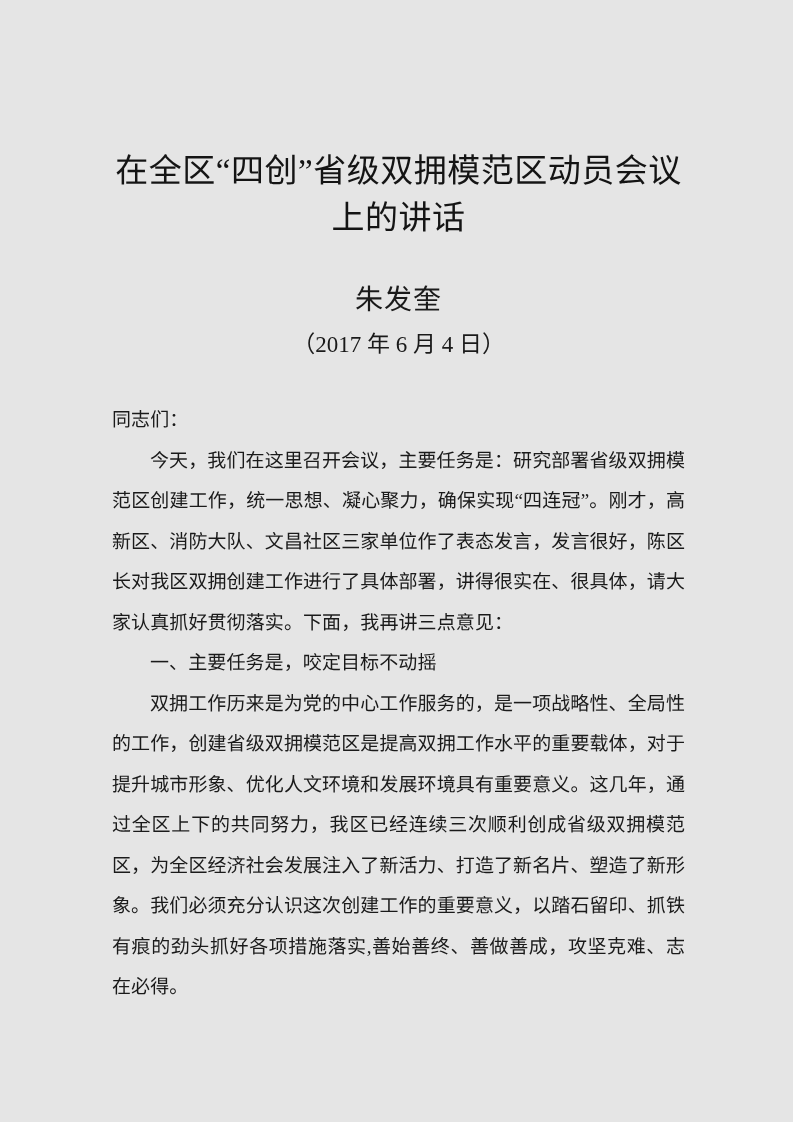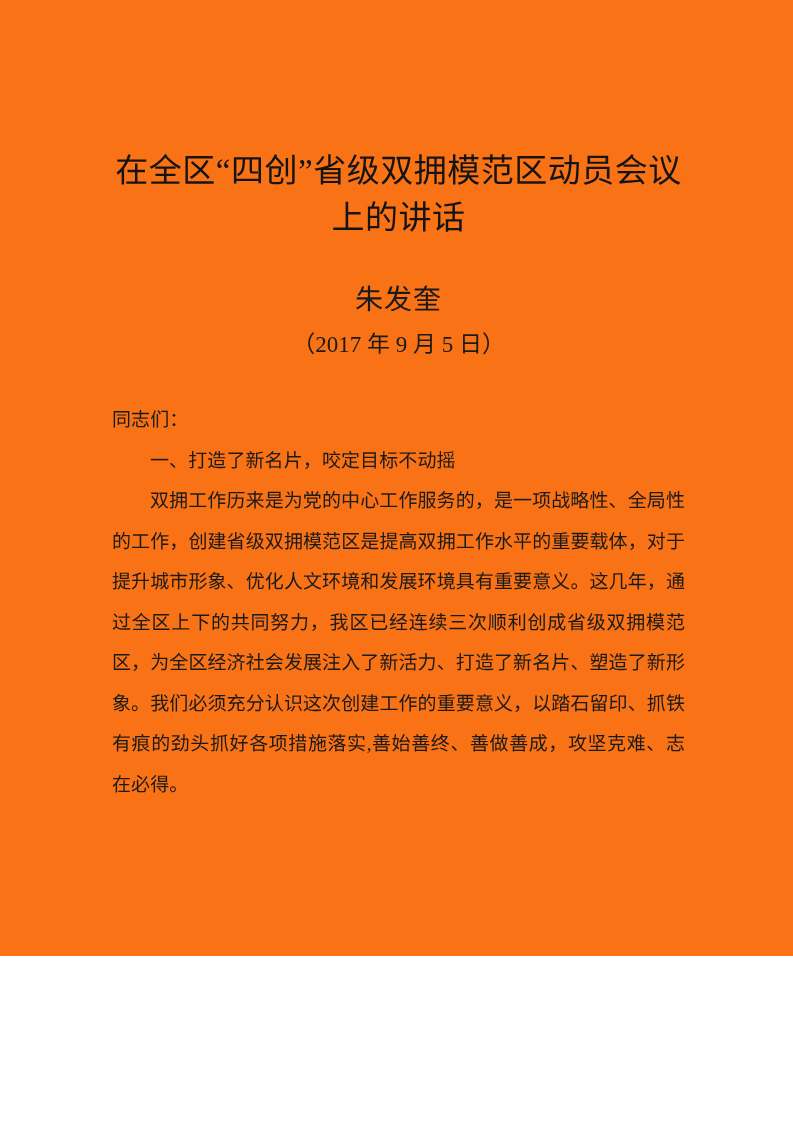--- a/index.html
+++ b/index.html
@@ -4,22 +4,22 @@
 <title>Document</title>
 <style>
   html, body {
     margin: 0;
     padding: 0;
     background: #ffffff;
   }
   .page {
     position: relative;
     width: 793px;
-    height: 956px;
-    background: #f97316;
+    height: 1122px;
+    background: #e5e5e5;
     overflow: hidden;
     margin: 0 auto;
     font-family: "Liberation Serif", "DejaVu Serif", serif;
     color: #1a1a1a;
     -webkit-font-smoothing: antialiased;
   }
 
   .content {
     position: absolute;
     left: 112px;
@@ -84,26 +84,27 @@
 
 <div class="page">
   <div class="content">
 
     <h1 class="doc-title">
       <span>在全区“四创”省级双拥模范区动员会议上的</span><span>讲话</span>
     </h1>
 
     <p class="byline">朱发奎</p>
 
-    <p class="dateline">（2017 年 9 月 5 日）</p>
+    <p class="dateline">（2017 年 6 月 4 日）</p>
 
     <div class="body-block">
 
       <p class="para salutation">同志们：</p>
 
+      <p class="para indent">今天，我们在这里召开会议，主要任务是：研究部署省级双拥模范区创建工作，统一思想、凝心聚力，确保实现“四连冠”。刚才，高新区、消防大队、文昌社区三家单位作了表态发言，发言很好，陈区长对我区双拥创建工作进行了具体部署，讲得很实在、很具体，请大家认真抓好贯彻落实。下面，我再讲三点意见：</p>
 
-      <p class="para indent">一、打造了新名片，咬定目标不动摇</p>
+      <p class="para indent">一、主要任务是，咬定目标不动摇</p>
 
       <p class="para indent">双拥工作历来是为党的中心工作服务的，是一项战略性、全局性的工作，创建省级双拥模范区是提高双拥工作水平的重要载体，对于提升城市形象、优化人文环境和发展环境具有重要意义。这几年，通过全区上下的共同努力，我区已经连续三次顺利创成省级双拥模范区，为全区经济社会发展注入了新活力、打造了新名片、塑造了新形象。我们必须充分认识这次创建工作的重要意义，以踏石留印、抓铁有痕的劲头抓好各项措施落实,善始善终、善做善成，攻坚克难、志在必得。</p>
 
     </div>
   </div>
 </div>
 
 </body></html>

